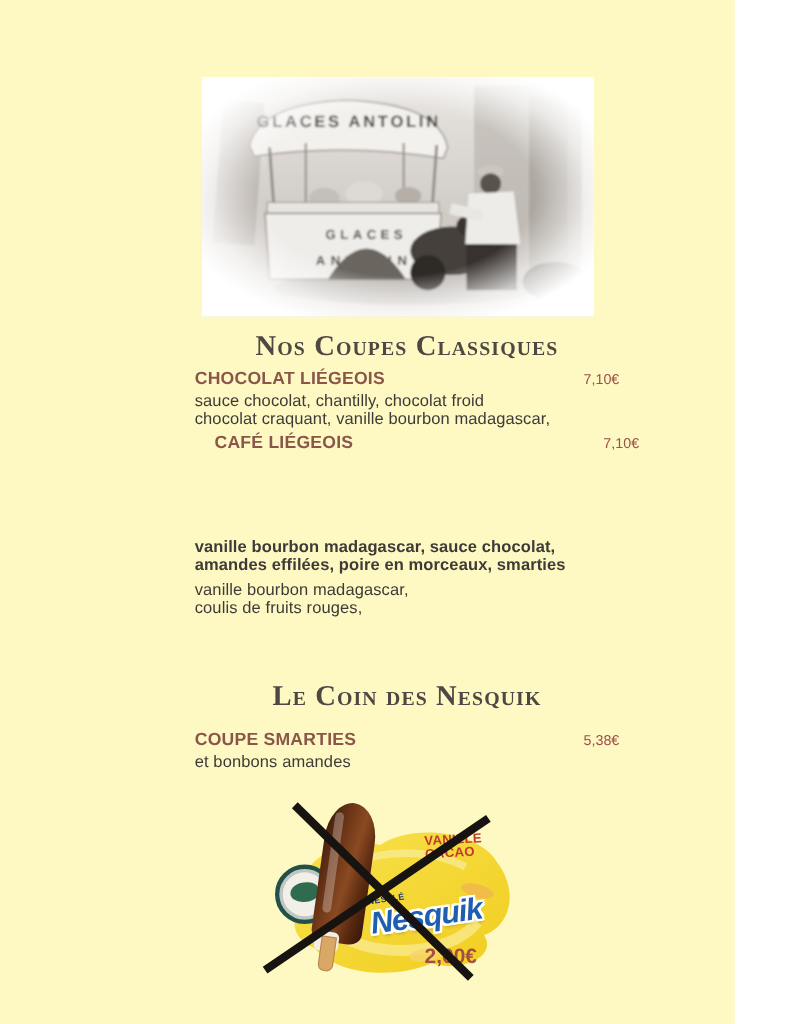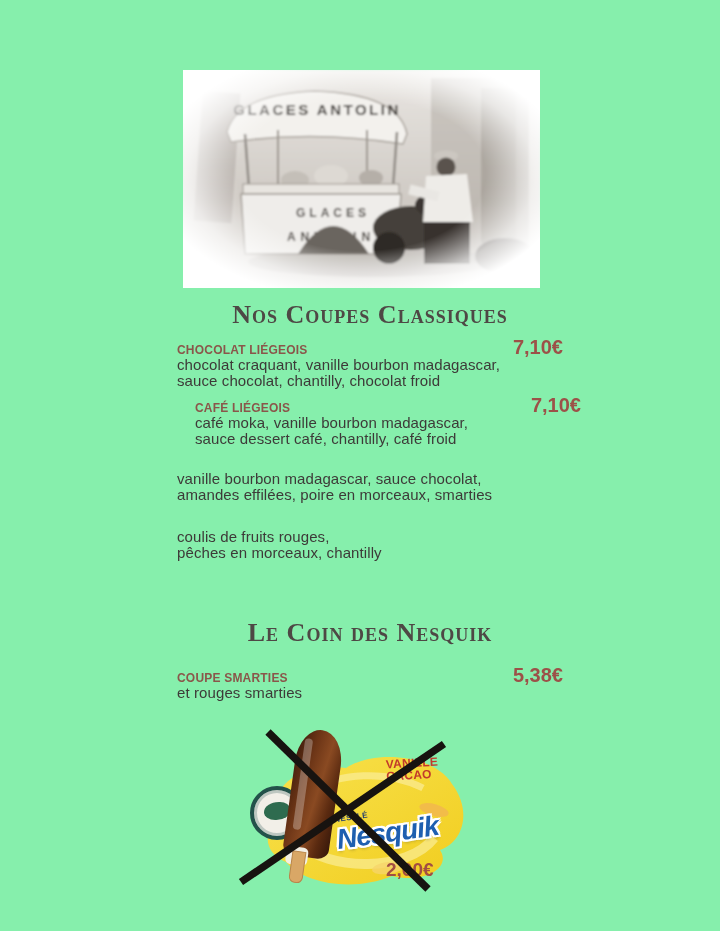--- a/index.html
+++ b/index.html
@@ -1,38 +1,38 @@
 <!DOCTYPE html>
 <html><head>
 <meta charset="utf-8">
 <style>
   html,body{margin:0;padding:0;background:#ffffff;}
-  .page{position:relative;width:720px;height:931px;background:#86efac;overflow:hidden;
+  .page{position:relative;width:668px;height:931px;background:#fef9c3;overflow:hidden;
         font-family:"Liberation Sans",sans-serif;}
 
   
   .photo{position:absolute;left:183px;top:70px;width:357px;height:218px;}
   .photo svg{width:100%;height:100%;display:block;}
 
   
   .section-title{position:absolute;left:177px;width:386px;margin:0;text-align:center;
         font-family:"Liberation Serif",serif;font-variant:small-caps;font-weight:600;
         font-size:26px;letter-spacing:1px;color:#4e4845;}
   #heading-classiques{top:300px;}
   #heading-enfants{top:618px;}
 
   
   .menu-item{position:absolute;left:177px;width:386px;}
   .item-head{display:flex;justify-content:space-between;align-items:baseline;height:19px;}
-  .item-name{font-weight:bold;font-size:12px;color:#8a564a;letter-spacing:.2px;}
-  .item-price{font-weight:bold;font-size:20px;color:#9c5148;text-align:center;}
+  .item-name{font-weight:bold;font-size:16px;color:#8a564a;letter-spacing:.2px;}
+  .item-price{font-weight:normal;font-size:13px;color:#9c5148;text-align:center;}
   .item-desc{font-size:15px;line-height:15.5px;color:#3d3a38;letter-spacing:.1px;margin-top:2px;}
   #item-chocolat{top:336px;}
   #item-cafe{top:394px;margin-left:18px;}
-  #item-poire{top:469px;}
+  #item-poire{top:488px;font-weight:bold;}
   #item-peche{top:527px;}
   #item-smarties{top:664px;}
 
   
   .product{position:absolute;left:238px;top:722px;width:232px;height:175px;}
   .splash{position:absolute;left:0;top:0;width:232px;height:175px;}
   .seal{position:absolute;left:12px;top:64px;width:46px;height:46px;border-radius:50%;
         background:#f2efe8;border:4px solid #23514a;
         box-shadow:inset 0 0 0 3px rgba(35,81,74,.25);}
   .seal .frog{position:absolute;left:10px;top:12px;width:26px;height:18px;background:#2e6b4f;
@@ -122,59 +122,55 @@
   </div>
 
   <h2 class="section-title" id="heading-classiques">Nos Coupes Classiques</h2>
 
   <div class="menu-item" id="item-chocolat">
     <div class="item-head">
       <span class="item-name">CHOCOLAT LIÉGEOIS</span>
       <span class="item-price">7,10€</span>
     </div>
     <div class="item-desc">
+      <div>sauce chocolat, chantilly, chocolat froid</div>
       <div>chocolat craquant, vanille bourbon madagascar,</div>
-      <div>sauce chocolat, chantilly, chocolat froid</div>
     </div>
   </div>
 
   <div class="menu-item" id="item-cafe">
     <div class="item-head">
       <span class="item-name">CAFÉ LIÉGEOIS</span>
       <span class="item-price">7,10€</span>
     </div>
-    <div class="item-desc">
-      <div>café moka, vanille bourbon madagascar,</div>
-      <div>sauce dessert café, chantilly, café froid</div>
-    </div>
   </div>
 
   <div class="menu-item" id="item-poire">
     <div class="item-desc">
       <div>vanille bourbon madagascar, sauce chocolat,</div>
       <div>amandes effilées, poire en morceaux, smarties</div>
     </div>
   </div>
 
   <div class="menu-item" id="item-peche">
     <div class="item-desc">
+      <div>vanille bourbon madagascar,</div>
       <div>coulis de fruits rouges,</div>
-      <div>pêches en morceaux, chantilly</div>
     </div>
   </div>
 
   <h2 class="section-title" id="heading-enfants">Le Coin des Nesquik</h2>
 
   <div class="menu-item" id="item-smarties">
     <div class="item-head">
       <span class="item-name">COUPE SMARTIES</span>
       <span class="item-price">5,38€</span>
     </div>
     <div class="item-desc">
-      <div>et rouges smarties</div>
+      <div>et bonbons amandes</div>
     </div>
   </div>
 
   <div class="product">
     <svg class="splash" viewBox="0 0 232 175">
       <defs>
         <linearGradient id="yg" x1="0" y1="0" x2="1" y2="1">
           <stop offset="0" stop-color="#f8e24d"></stop>
           <stop offset="1" stop-color="#f1cd1f"></stop>
         </linearGradient>

